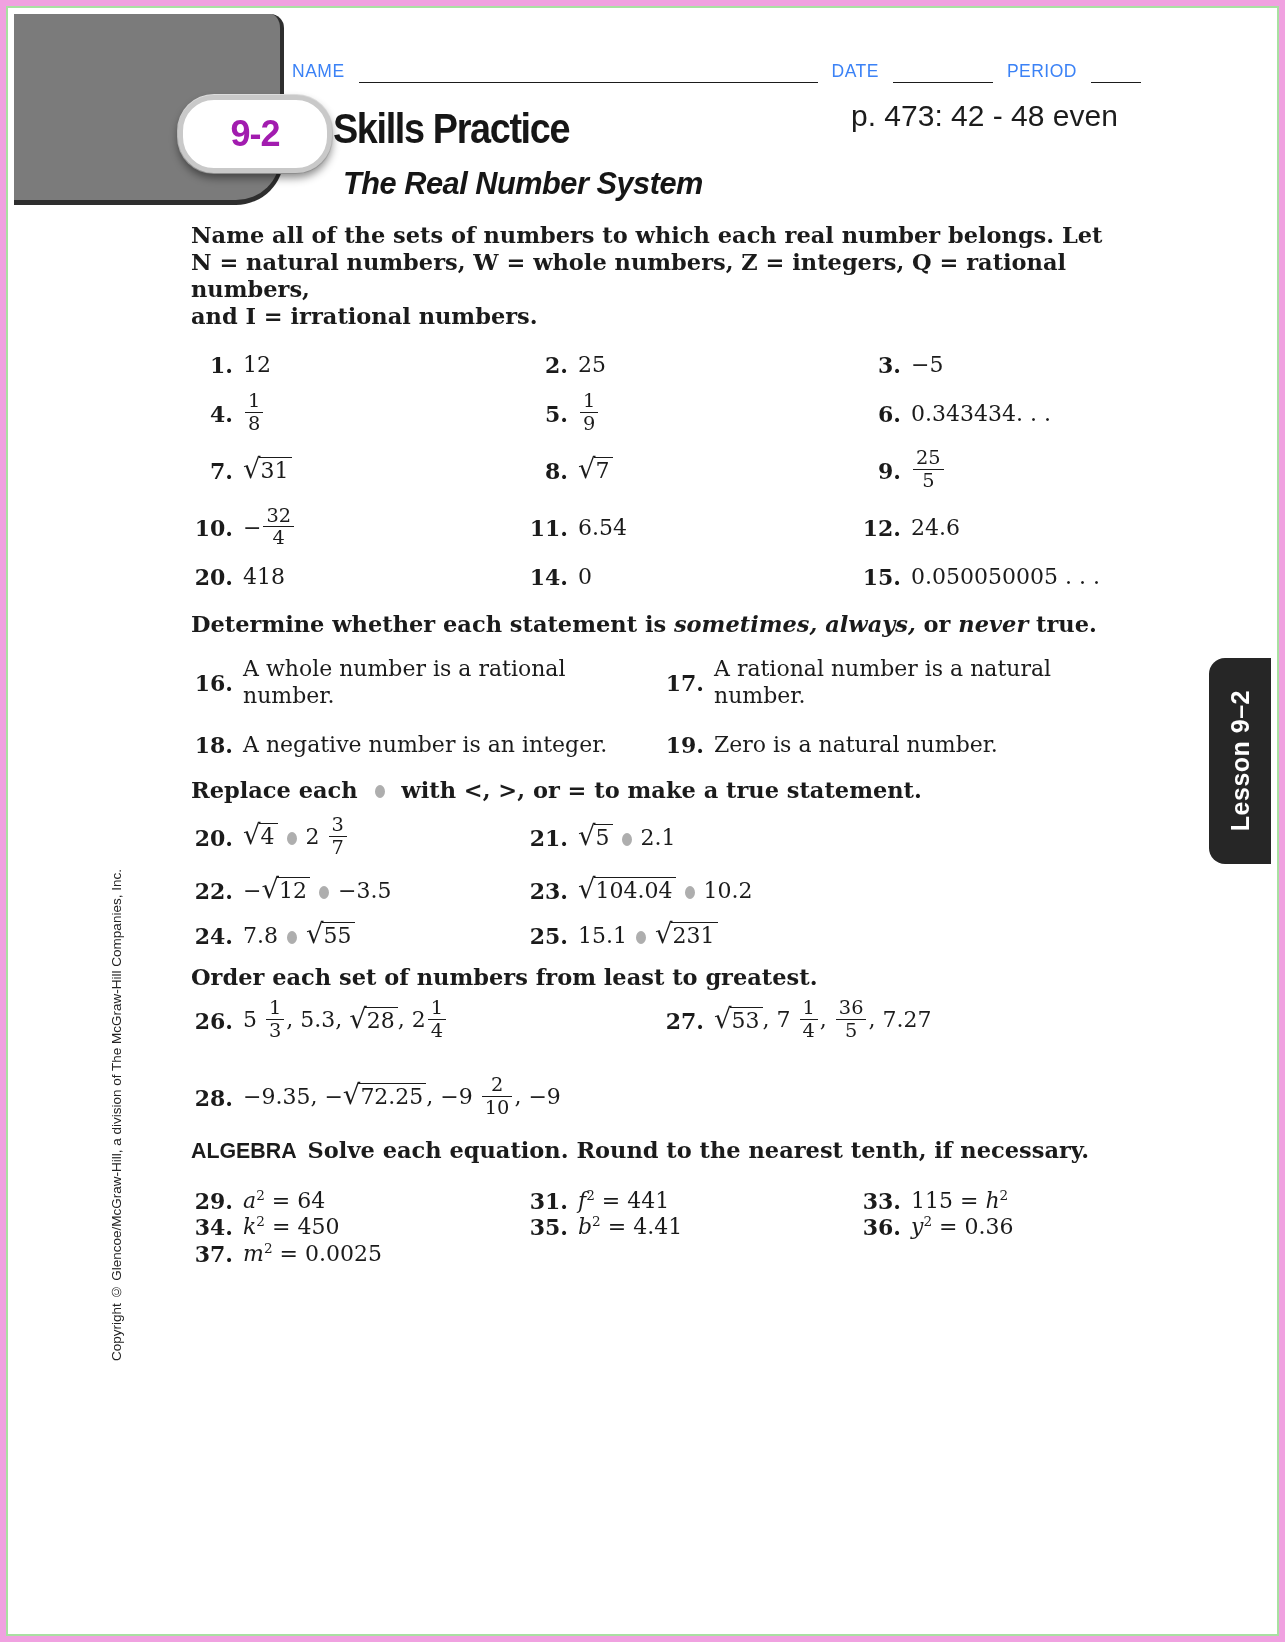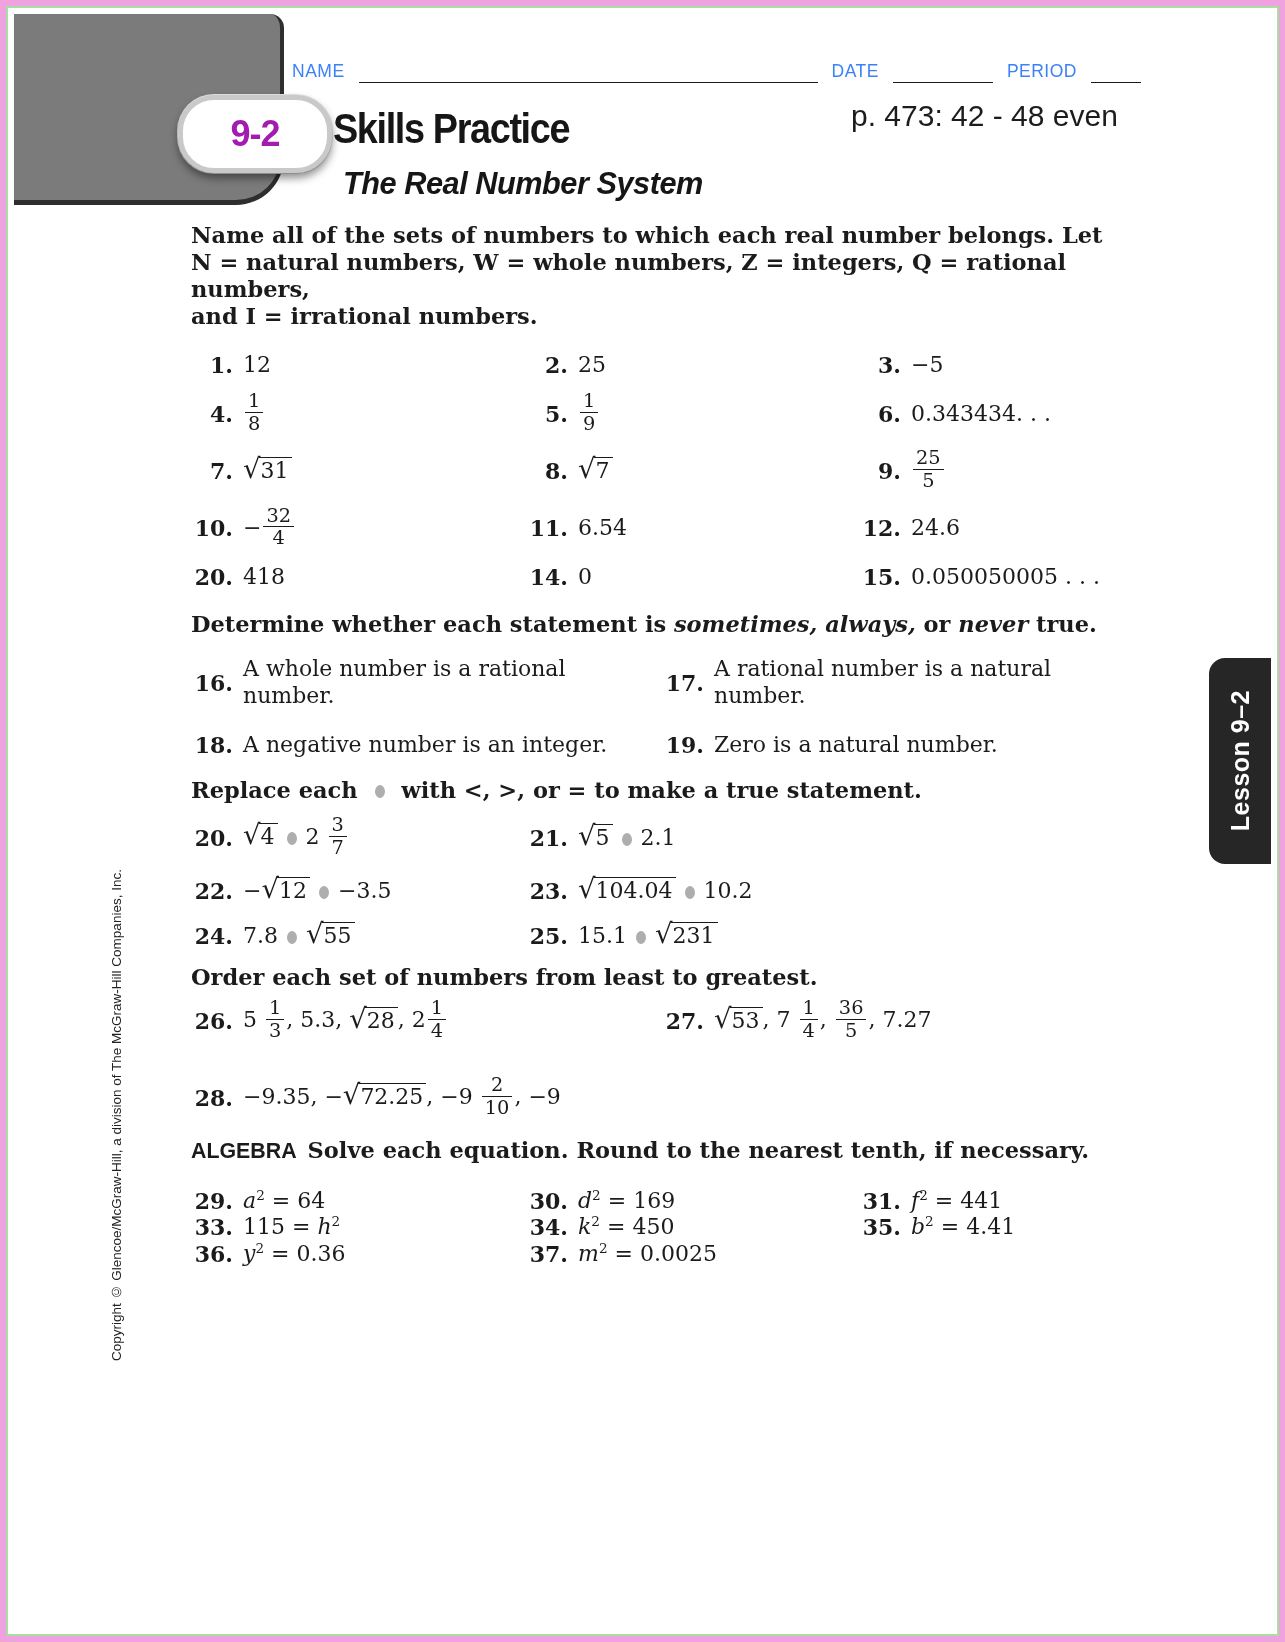--- a/index.html
+++ b/index.html
@@ -295,24 +295,20 @@
         </div>
       </div>
 
     <div class="tokens section-h h-algebra"><span class="tsans">ALGEBRA</span><span class="tb">Solve each equation. Round to the nearest tenth, if necessary.</span></div>
     <div class="grid g3 g-algebra">
         <div class="problem">
           <span class="pnum">29.</span>
           <span class="pbody"><span class="ti">a</span><sup>2</sup><span> = 64</span></span>
         </div>
         <div class="problem">
-          <span class="pnum">30.</span>
-          <span class="pbody"><span class="ti">d</span><sup>2</sup><span> = 169</span></span>
-        </div>
-        <div class="problem">
           <span class="pnum">31.</span>
           <span class="pbody"><span class="ti">f</span><sup>2</sup><span> = 441</span></span>
         </div>
         <div class="problem">
           <span class="pnum">33.</span>
           <span class="pbody"><span>115 = </span><span class="ti">h</span><sup>2</sup></span>
         </div>
         <div class="problem">
           <span class="pnum">34.</span>
           <span class="pbody"><span class="ti">k</span><sup>2</sup><span> = 450</span></span>

